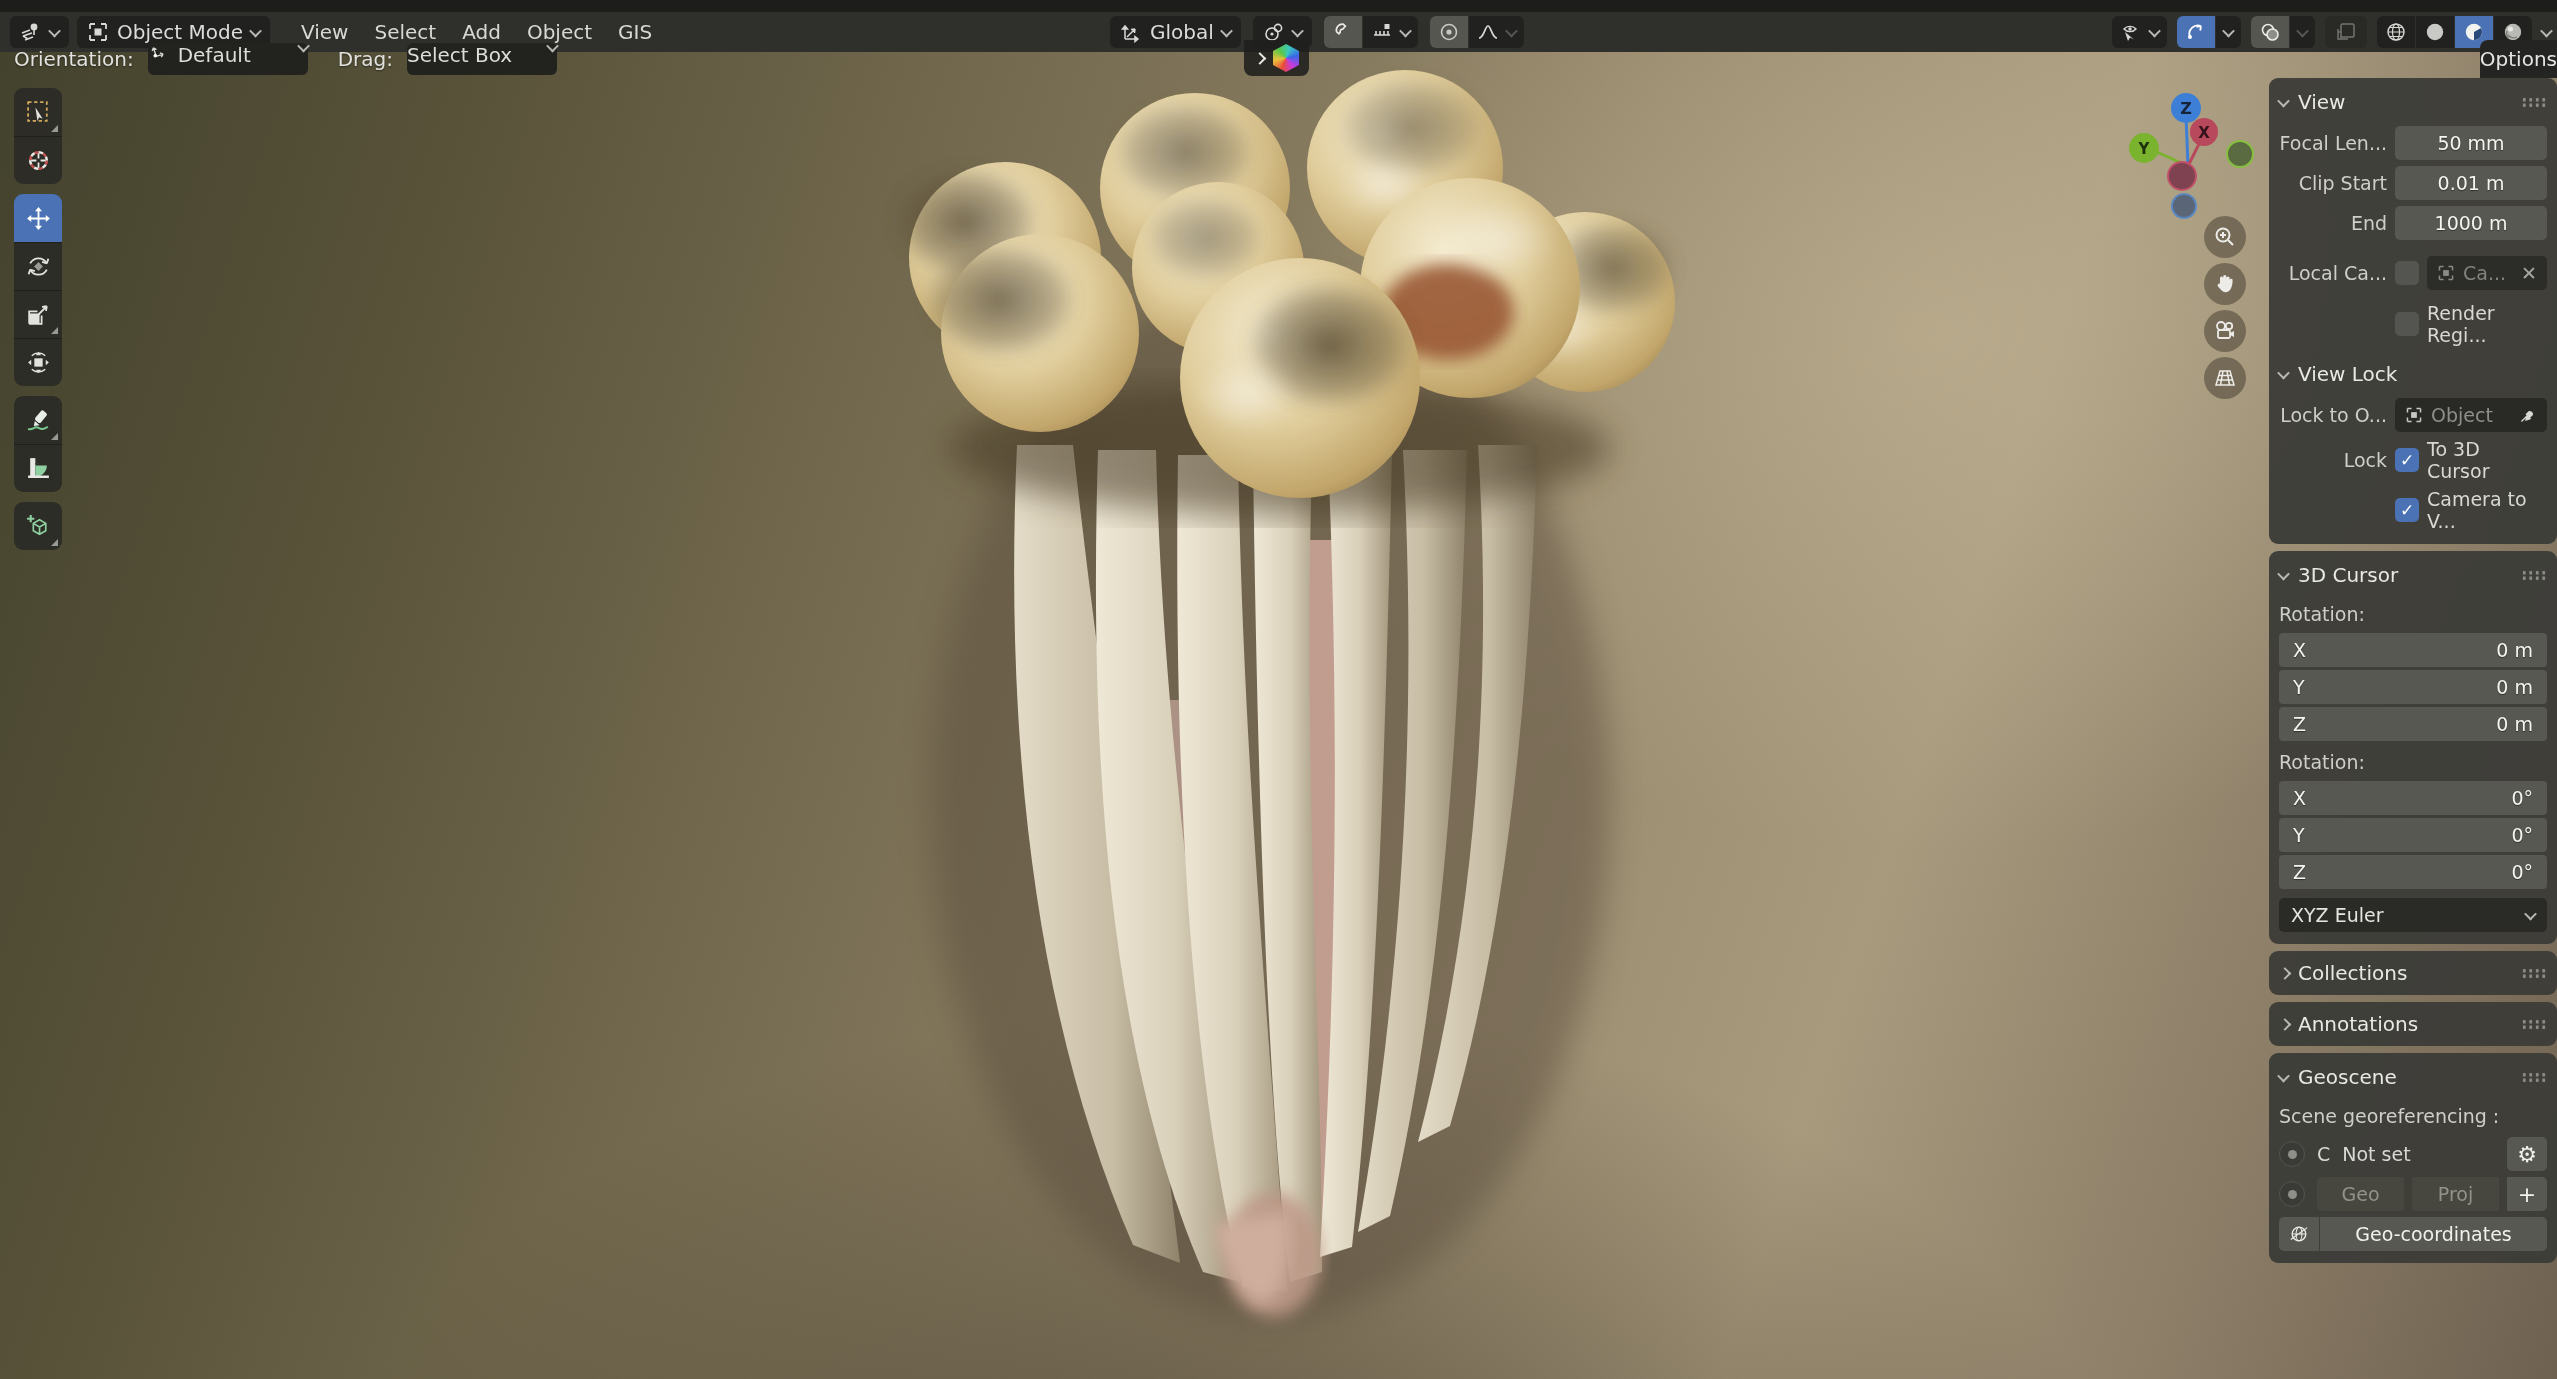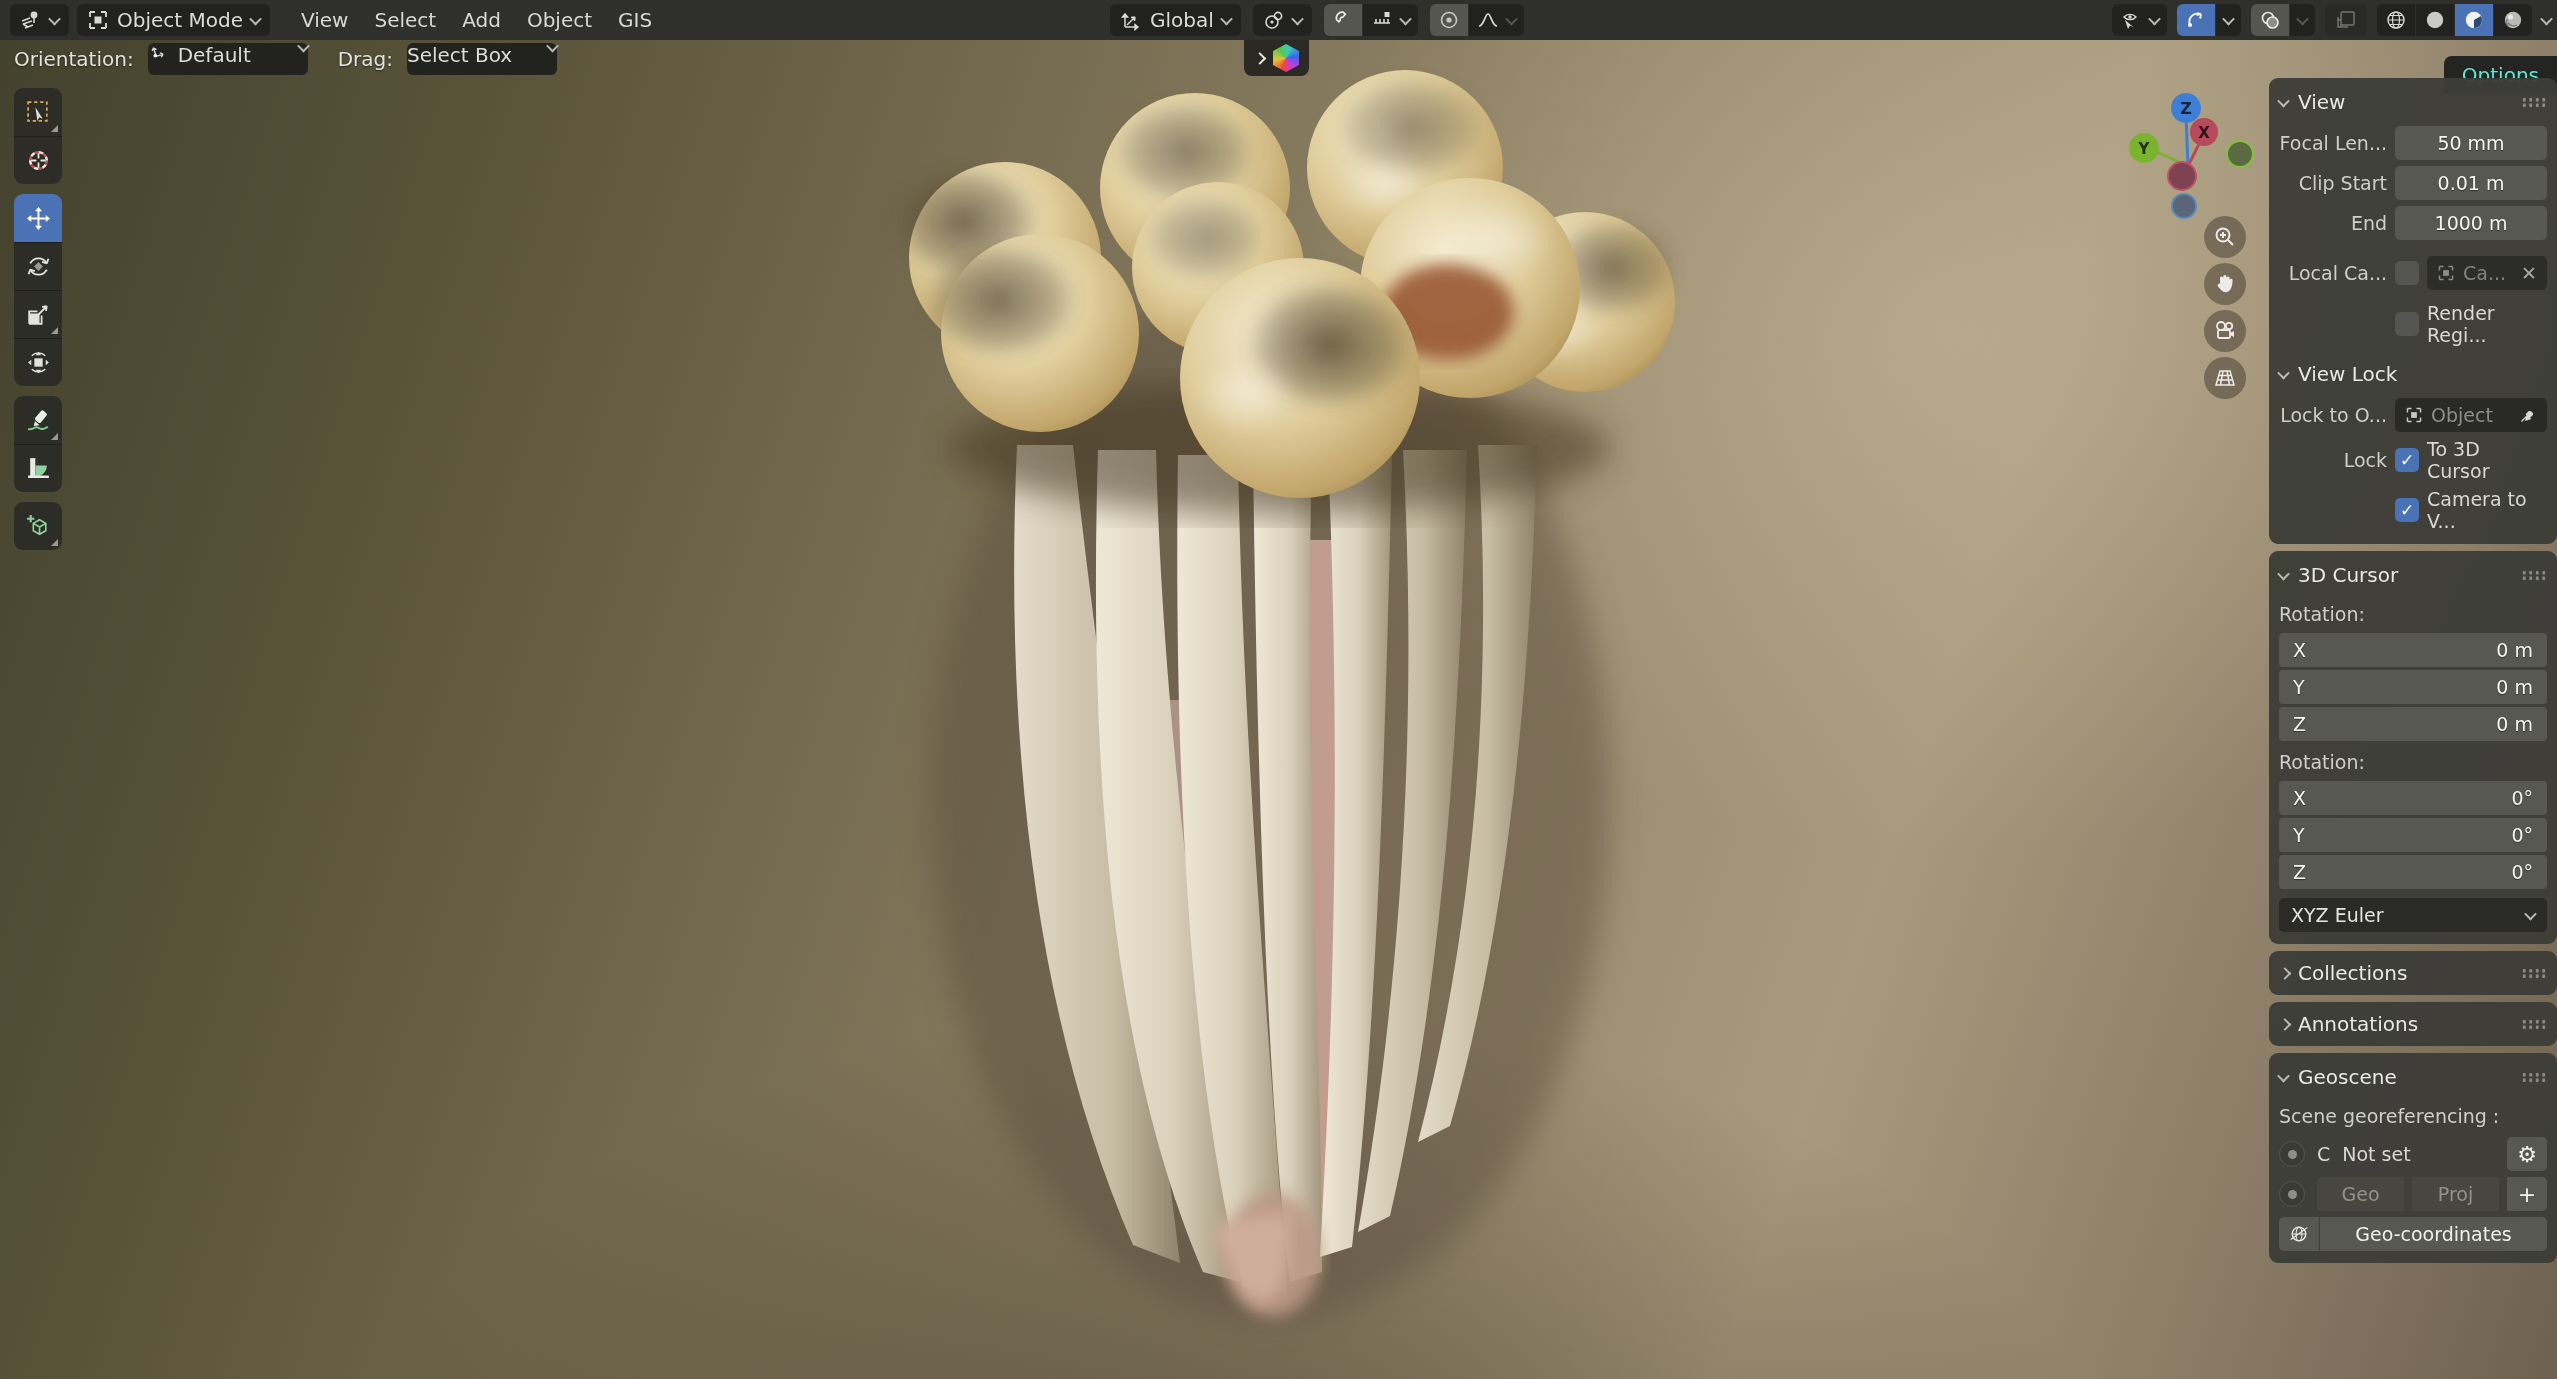--- a/index.html
+++ b/index.html
@@ -12,21 +12,21 @@
     position:absolute; left:0; top:40px; width:2557px; height:1339px;
     background:
       radial-gradient(1000px 760px at 76% 22%, rgba(202,188,156,.50), rgba(202,188,156,0) 68%),
       radial-gradient(1500px 1000px at 48% 118%, rgba(42,35,26,.55), rgba(42,35,26,0) 62%),
       linear-gradient(108deg,#43422d 0%,#585239 16%,#776d52 36%,#97896c 56%,#a89a7d 72%,#8d7f68 86%,#6e6150 100%);
   }
   #scene { position:absolute; left:0; top:0; }
 
   
   #header {
-    position:absolute; left:0; top:0; width:2557px; height:40px;
+    position:absolute; left:0; top:12px; width:2557px; height:40px;
     background:#2f2f2b; display:flex; align-items:center; color:#d8d8d4; font-size:20px;
   }
   .hwrap { display:flex; align-items:center; height:40px; }
   .hbtn {
     display:flex; align-items:center; gap:8px; height:32px; padding:0 10px;
     background:#212120; border-radius:6px; color:#dcdcd8; cursor:default;
   }
   .hgroup { display:flex; align-items:center; height:32px; border-radius:6px; overflow:hidden; }
   .hgroup > * { height:32px; display:flex; align-items:center; padding:0 8px; background:#212120; }
   .hgroup > * + * { margin-left:1px; }
@@ -39,23 +39,23 @@
   .active-blue { background:#4a72b5 !important; }
   .icon-sm { width:22px; height:22px; flex:0 0 auto; }
   .dimi { opacity:.4; }
 
   
   #toolrow { position:absolute; left:0; top:40px; width:2557px; height:38px; pointer-events:none; }
   #toolrow .lab { color:#e2e2de; font-size:20px; text-shadow:0 1px 2px rgba(0,0,0,.5); }
   .trbtn { display:flex; align-items:flex-start; gap:10px; height:32px; padding:0 0;
            background:#22221f; border-radius:6px; color:#dcdcd8; font-size:20px; pointer-events:auto; }
   #options-btn {
-    position:absolute; right:0; top:0; height:38px; padding:0 18px;
-    background:#242422; border-radius:8px 0 0 0; color:#5eead4; font-size:20px;
-    display:flex; align-items:center; pointer-events:auto;margin-top:16px;
+    position:absolute; right:0; top:0; height:38px; padding:0 0;
+    background:#242422; border-radius:8px 0 0 0; color:#e5e5e5; font-size:20px;
+    display:flex; align-items:center; pointer-events:auto;
   }
   #popover-toggle {
     position:absolute; left:1244px; top:0; height:36px; padding:0 10px;
     background:#1f1f1ce0; border-radius:0 0 8px 8px; display:flex; align-items:center; gap:10px; pointer-events:auto;
   }
   .hexa { width:26px; height:28px; clip-path:polygon(50% 0,100% 25%,100% 75%,50% 100%,0 75%,0 25%);
           background:conic-gradient(from 200deg,#e84a3a,#e8c23a,#58c84a,#3ac8c0,#3a66e8,#c83ae0,#e84a3a); }
 
   
   #toolbar { position:absolute; left:14px; top:88px; display:flex; flex-direction:column; gap:10px; }

